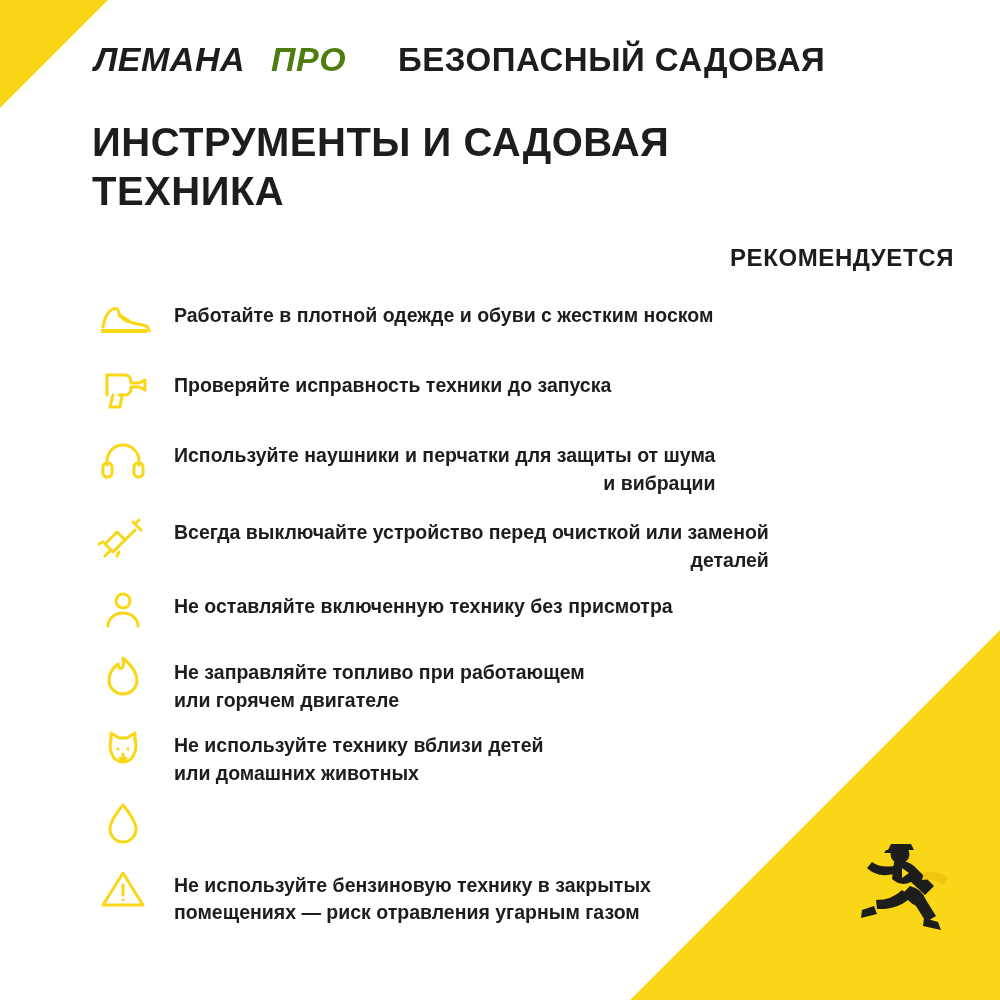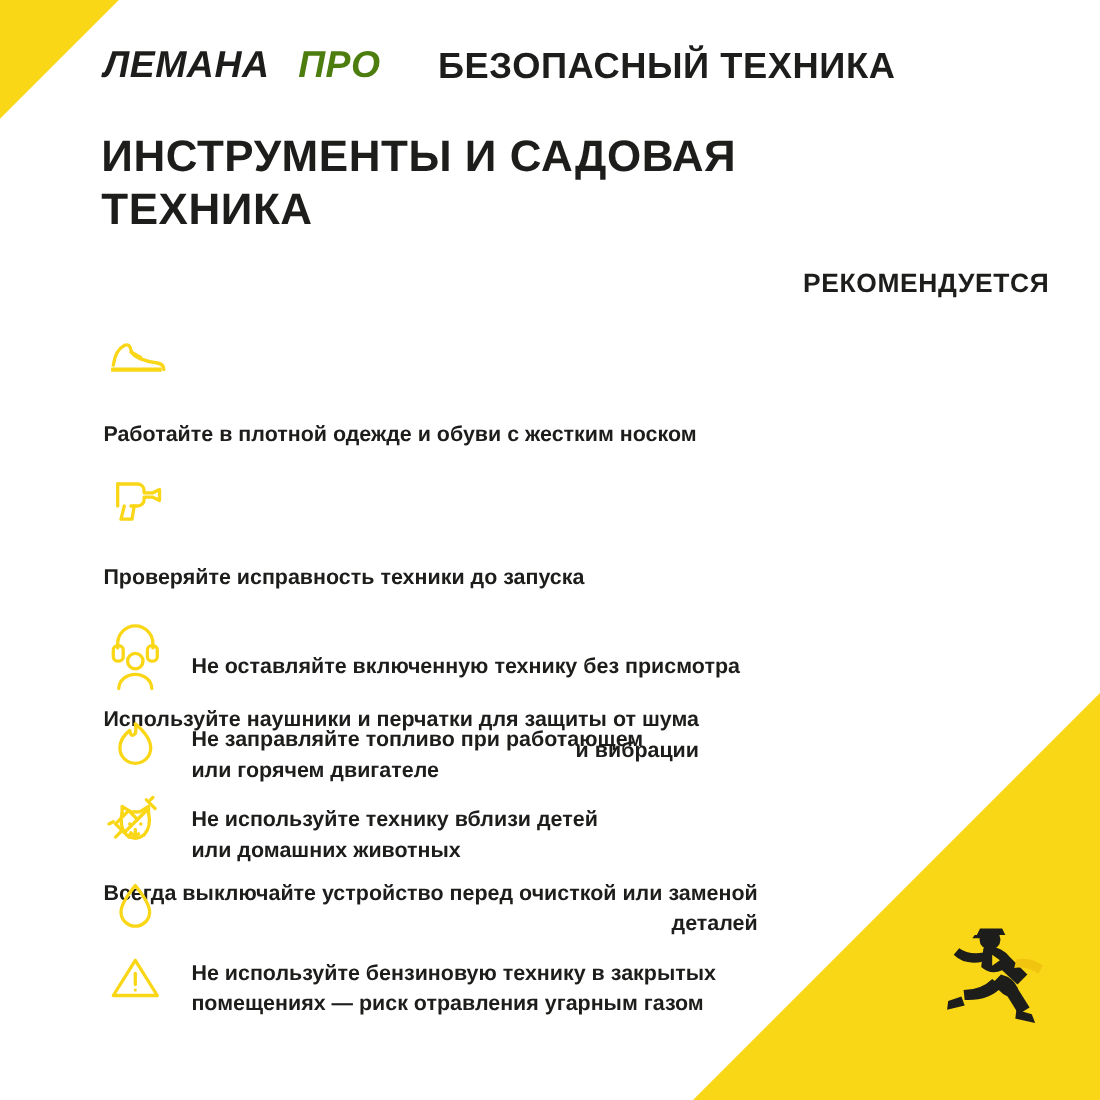--- a/index.html
+++ b/index.html
@@ -113,21 +113,21 @@
     justify-content: center;
   }
   .rule .text {
     font-size: 19.5px;
     line-height: 1.42;
     font-weight: bold;
     padding-top: 8px;
     color: #1d1d1b;
     white-space: pre-line;
   }
-  .section.recommended .rule { margin-bottom: 14px; flex-direction: column; }
+  .section.recommended .rule { margin-bottom: 14px; }
   .section.not-recommended .rule { margin-bottom: 10px; }
 </style>
 </head>
 <body>
 
 <div class="corner-tl"></div>
 <div class="corner-br"></div>
 
 <div class="runner">
   <svg viewBox="0 0 130 120" width="130" height="120">
@@ -152,21 +152,21 @@
       <path d="M66 40 l7 5 -7 5 z" fill="#f9d616"></path>
     </g>
   </svg>
 </div>
 
 <div class="header">
   <div class="logo">
     <span class="lemana">ЛЕМАНА</span>
     <span class="pro">ПРО</span>
   </div>
-  <div class="header-title">БЕЗОПАСНЫЙ ТЕХНИКА</div>
+  <div class="header-title">БЕЗОПАСНЫЙ САДОВАЯ</div>
 </div>
 
 <h1 class="page-title">ИНСТРУМЕНТЫ И САДОВАЯ ТЕХНИКА</h1>
 
 <div class="section recommended">
   <div class="section-heading">РЕКОМЕНДУЕТСЯ</div>
   <div class="rules">
 
     <div class="rule">
       <span class="icon">

